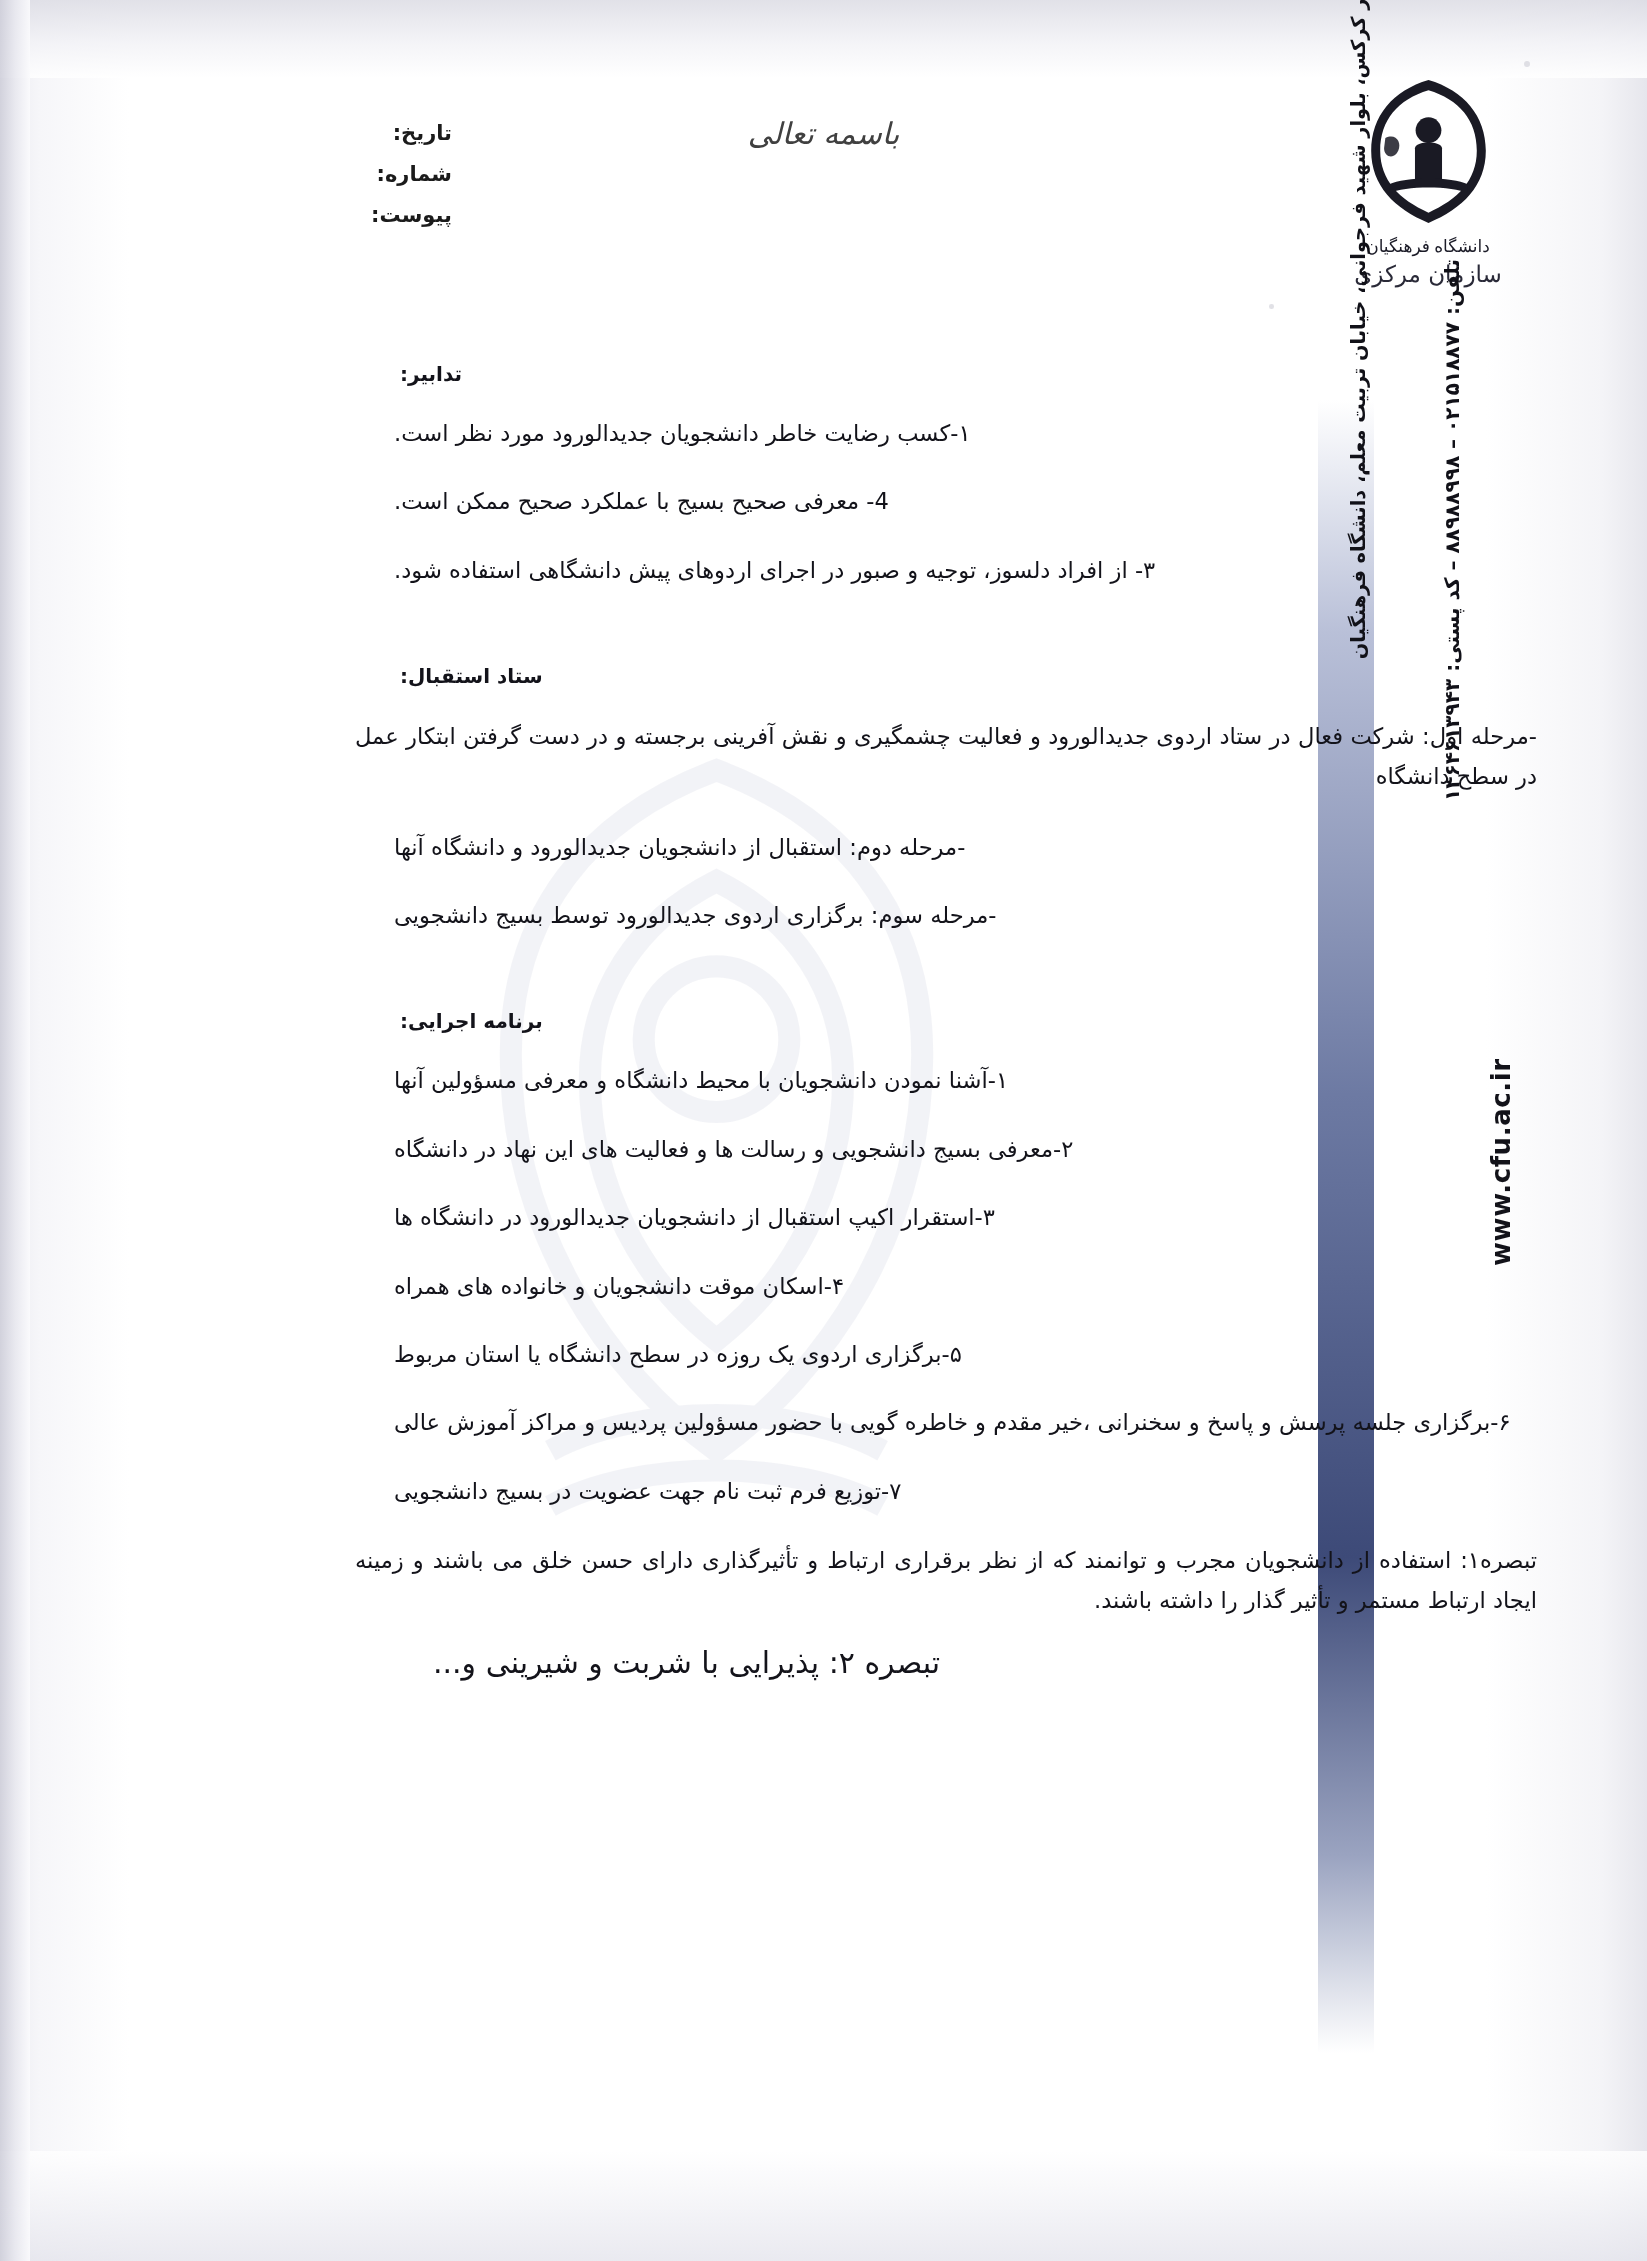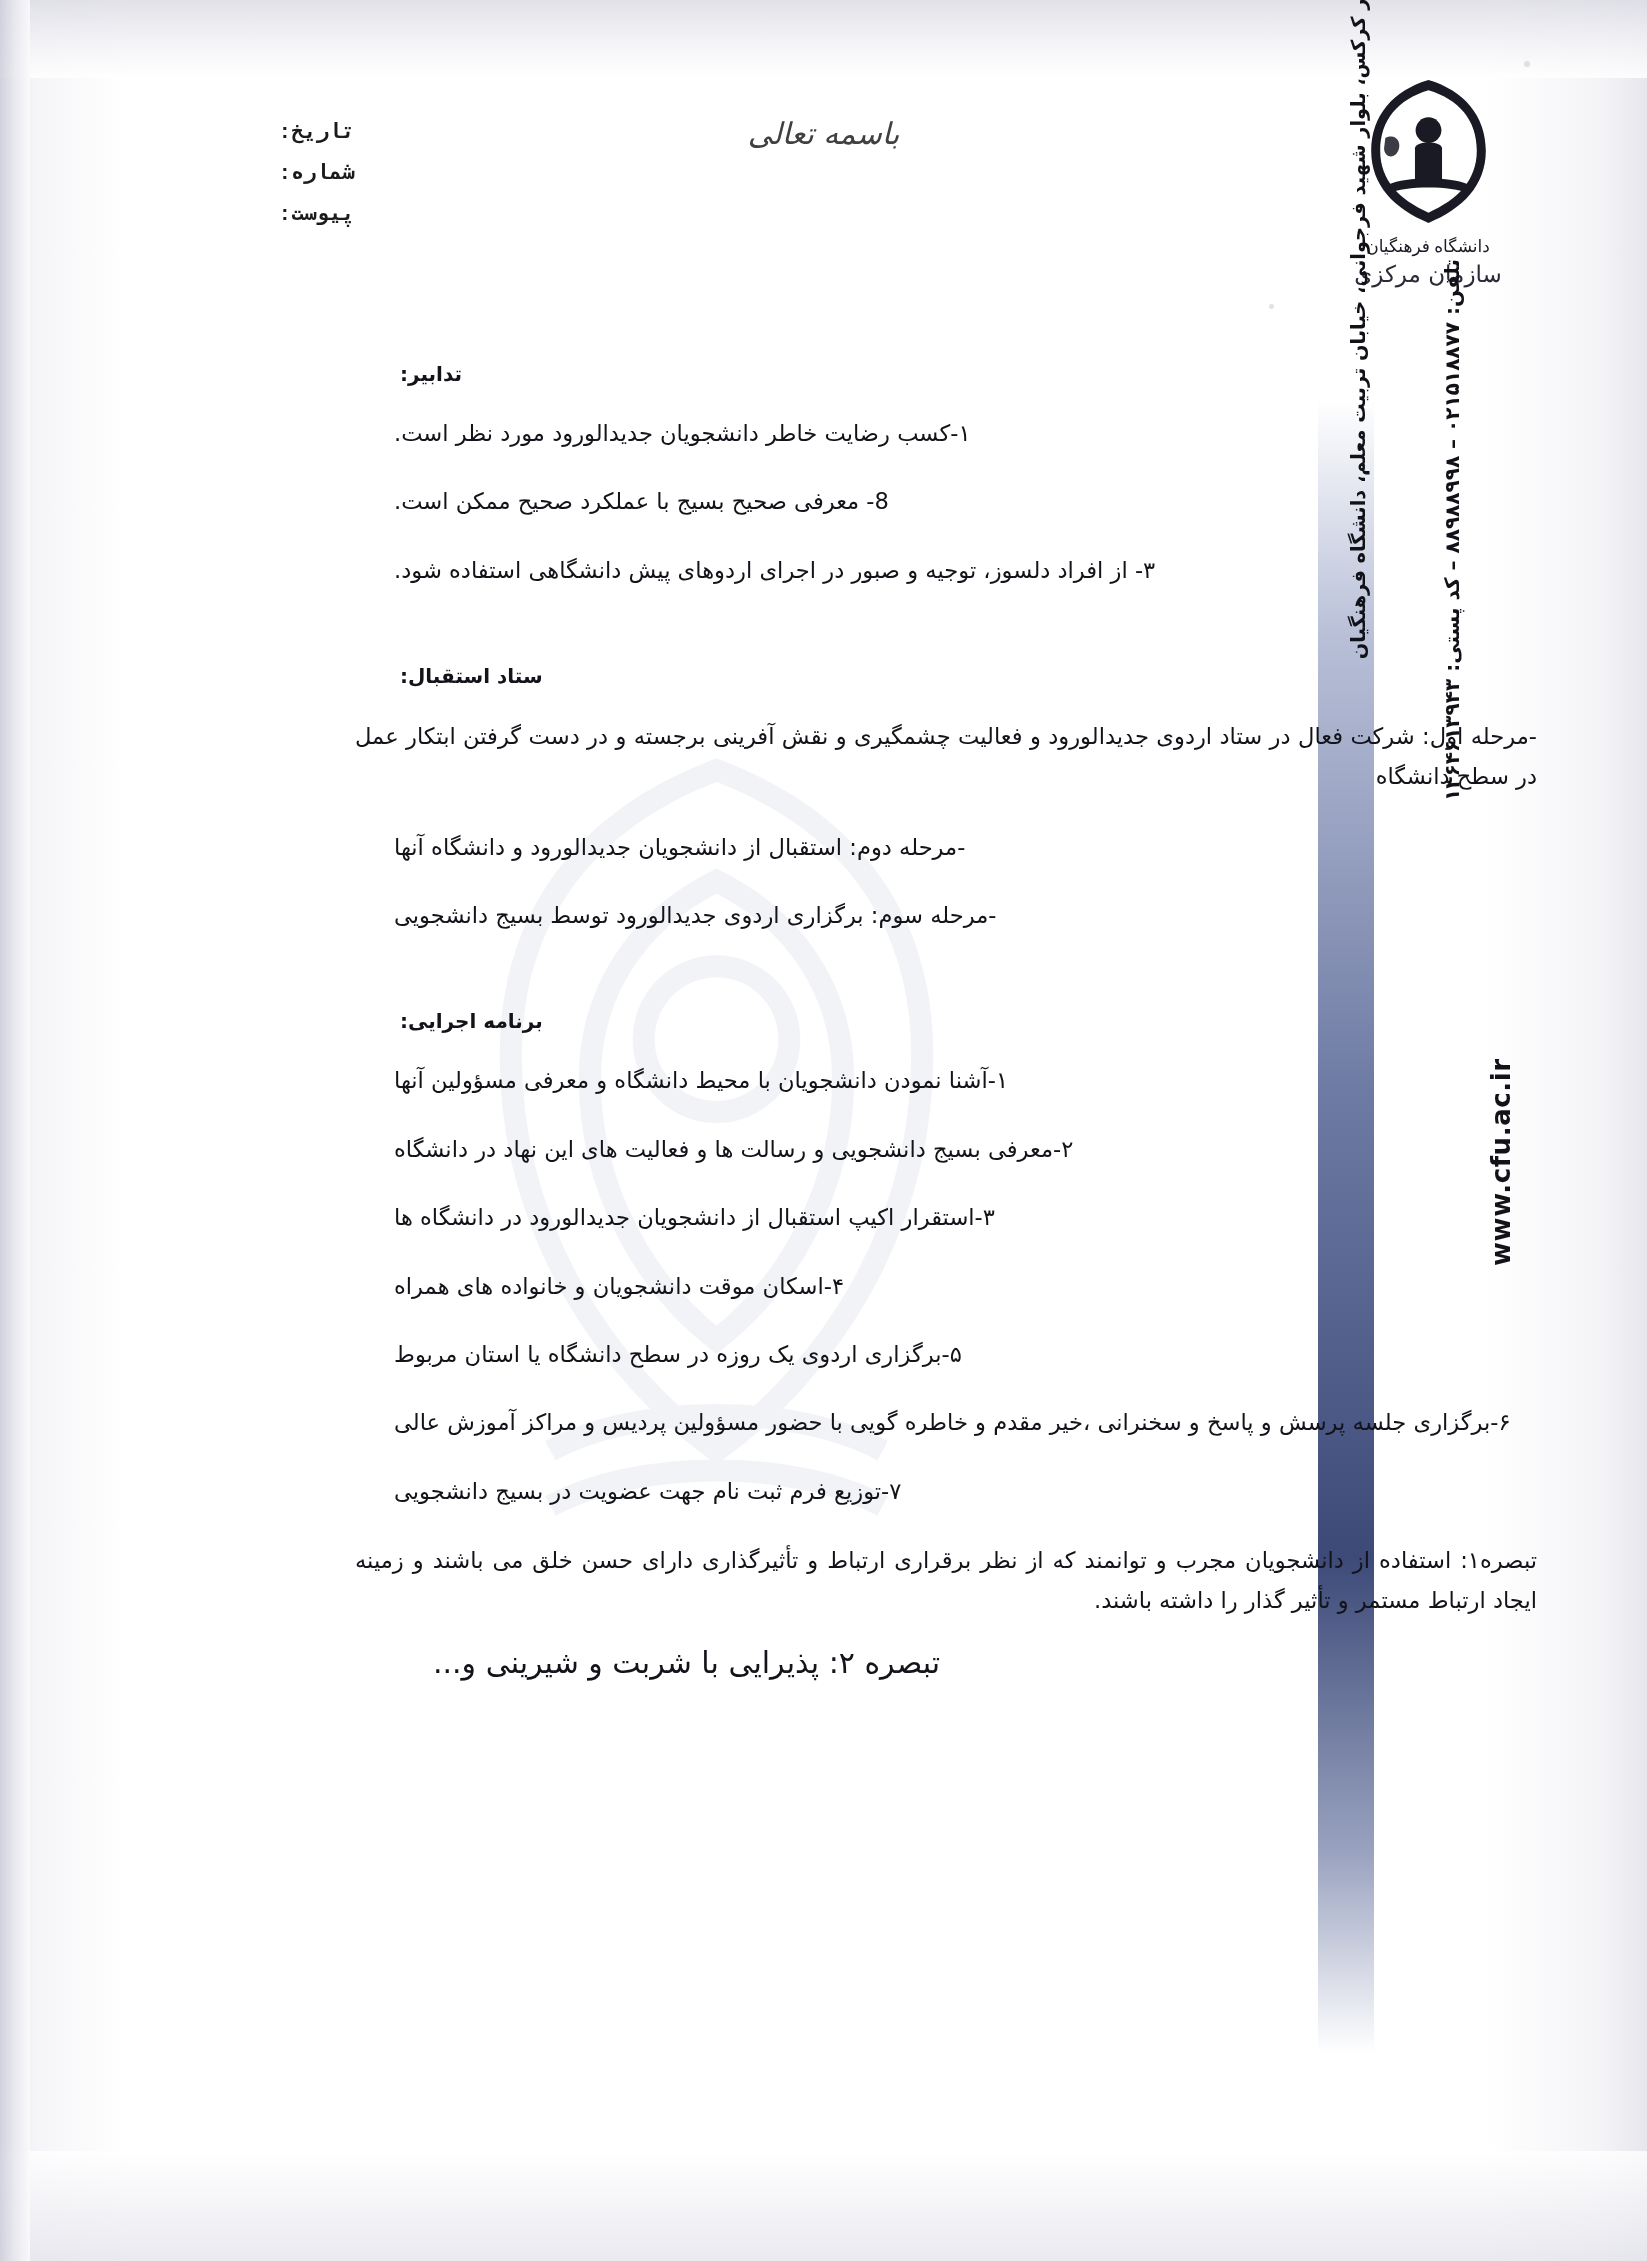--- a/index.html
+++ b/index.html
@@ -59,23 +59,22 @@
     opacity: .10;
     pointer-events: none;
   }
 
   
   .header-fields {
     position: absolute;
     top: 113px;
     right: 1195px;
     width: 271px;
-    text-align: center;
-    direction: rtl;
-    font-family: Liberation Mono, monospace;
+    text-align: right;
+    direction: rtl;
   }
   .header-fields .fld {
     font-size: 21px;
     color: #1b1b1b;
     line-height: 1.95;
     letter-spacing: 0.3px;
     font-weight: 600;
   }
 
   .basmala {
@@ -279,21 +278,21 @@
 
   <div class="sidebar"></div>
   <div class="sidebar-text">نشانی: شهر کرکس، بلوار شهید فرجوانی، خیابان تربیت معلم، دانشگاه فرهنگیان</div>
   <div class="sidebar-phone">تلفن: ۰۲۱۵۱۸۸۷۷ – ۸۸۹۸۸۹۹۸ – کد پستی: ۱۴۶۴۶۱۳۹۴۳</div>
   <div class="sidebar-web">www.cfu.ac.ir</div>
 
   <div class="content">
 
     <div class="sec-title">تدابیر:</div>
     <div class="list-item">۱-کسب رضایت خاطر دانشجویان جدیدالورود مورد نظر است.</div>
-    <div class="list-item">8- معرفی صحیح بسیج  با عملکرد صحیح ممکن است.</div>
+    <div class="list-item">4- معرفی صحیح بسیج  با عملکرد صحیح ممکن است.</div>
     <div class="list-item">۳- از افراد دلسوز، توجیه و صبور در اجرای اردوهای پیش دانشگاهی استفاده شود.</div>
 
     <div class="gap-lg"></div>
 
     <div class="sec-title">ستاد استقبال:</div>
     <div class="block-just">-مرحله اول: شرکت فعال در ستاد اردوی جدیدالورود و فعالیت  چشمگیری و نقش آفرینی برجسته و در دست گرفتن ابتکار عمل در سطح دانشگاه</div>
     <div class="gap-md"></div>
     <div class="list-item">-مرحله دوم: استقبال از دانشجویان جدیدالورود و دانشگاه آنها</div>
     <div class="list-item">-مرحله سوم: برگزاری اردوی جدیدالورود توسط بسیج دانشجویی</div>
 

